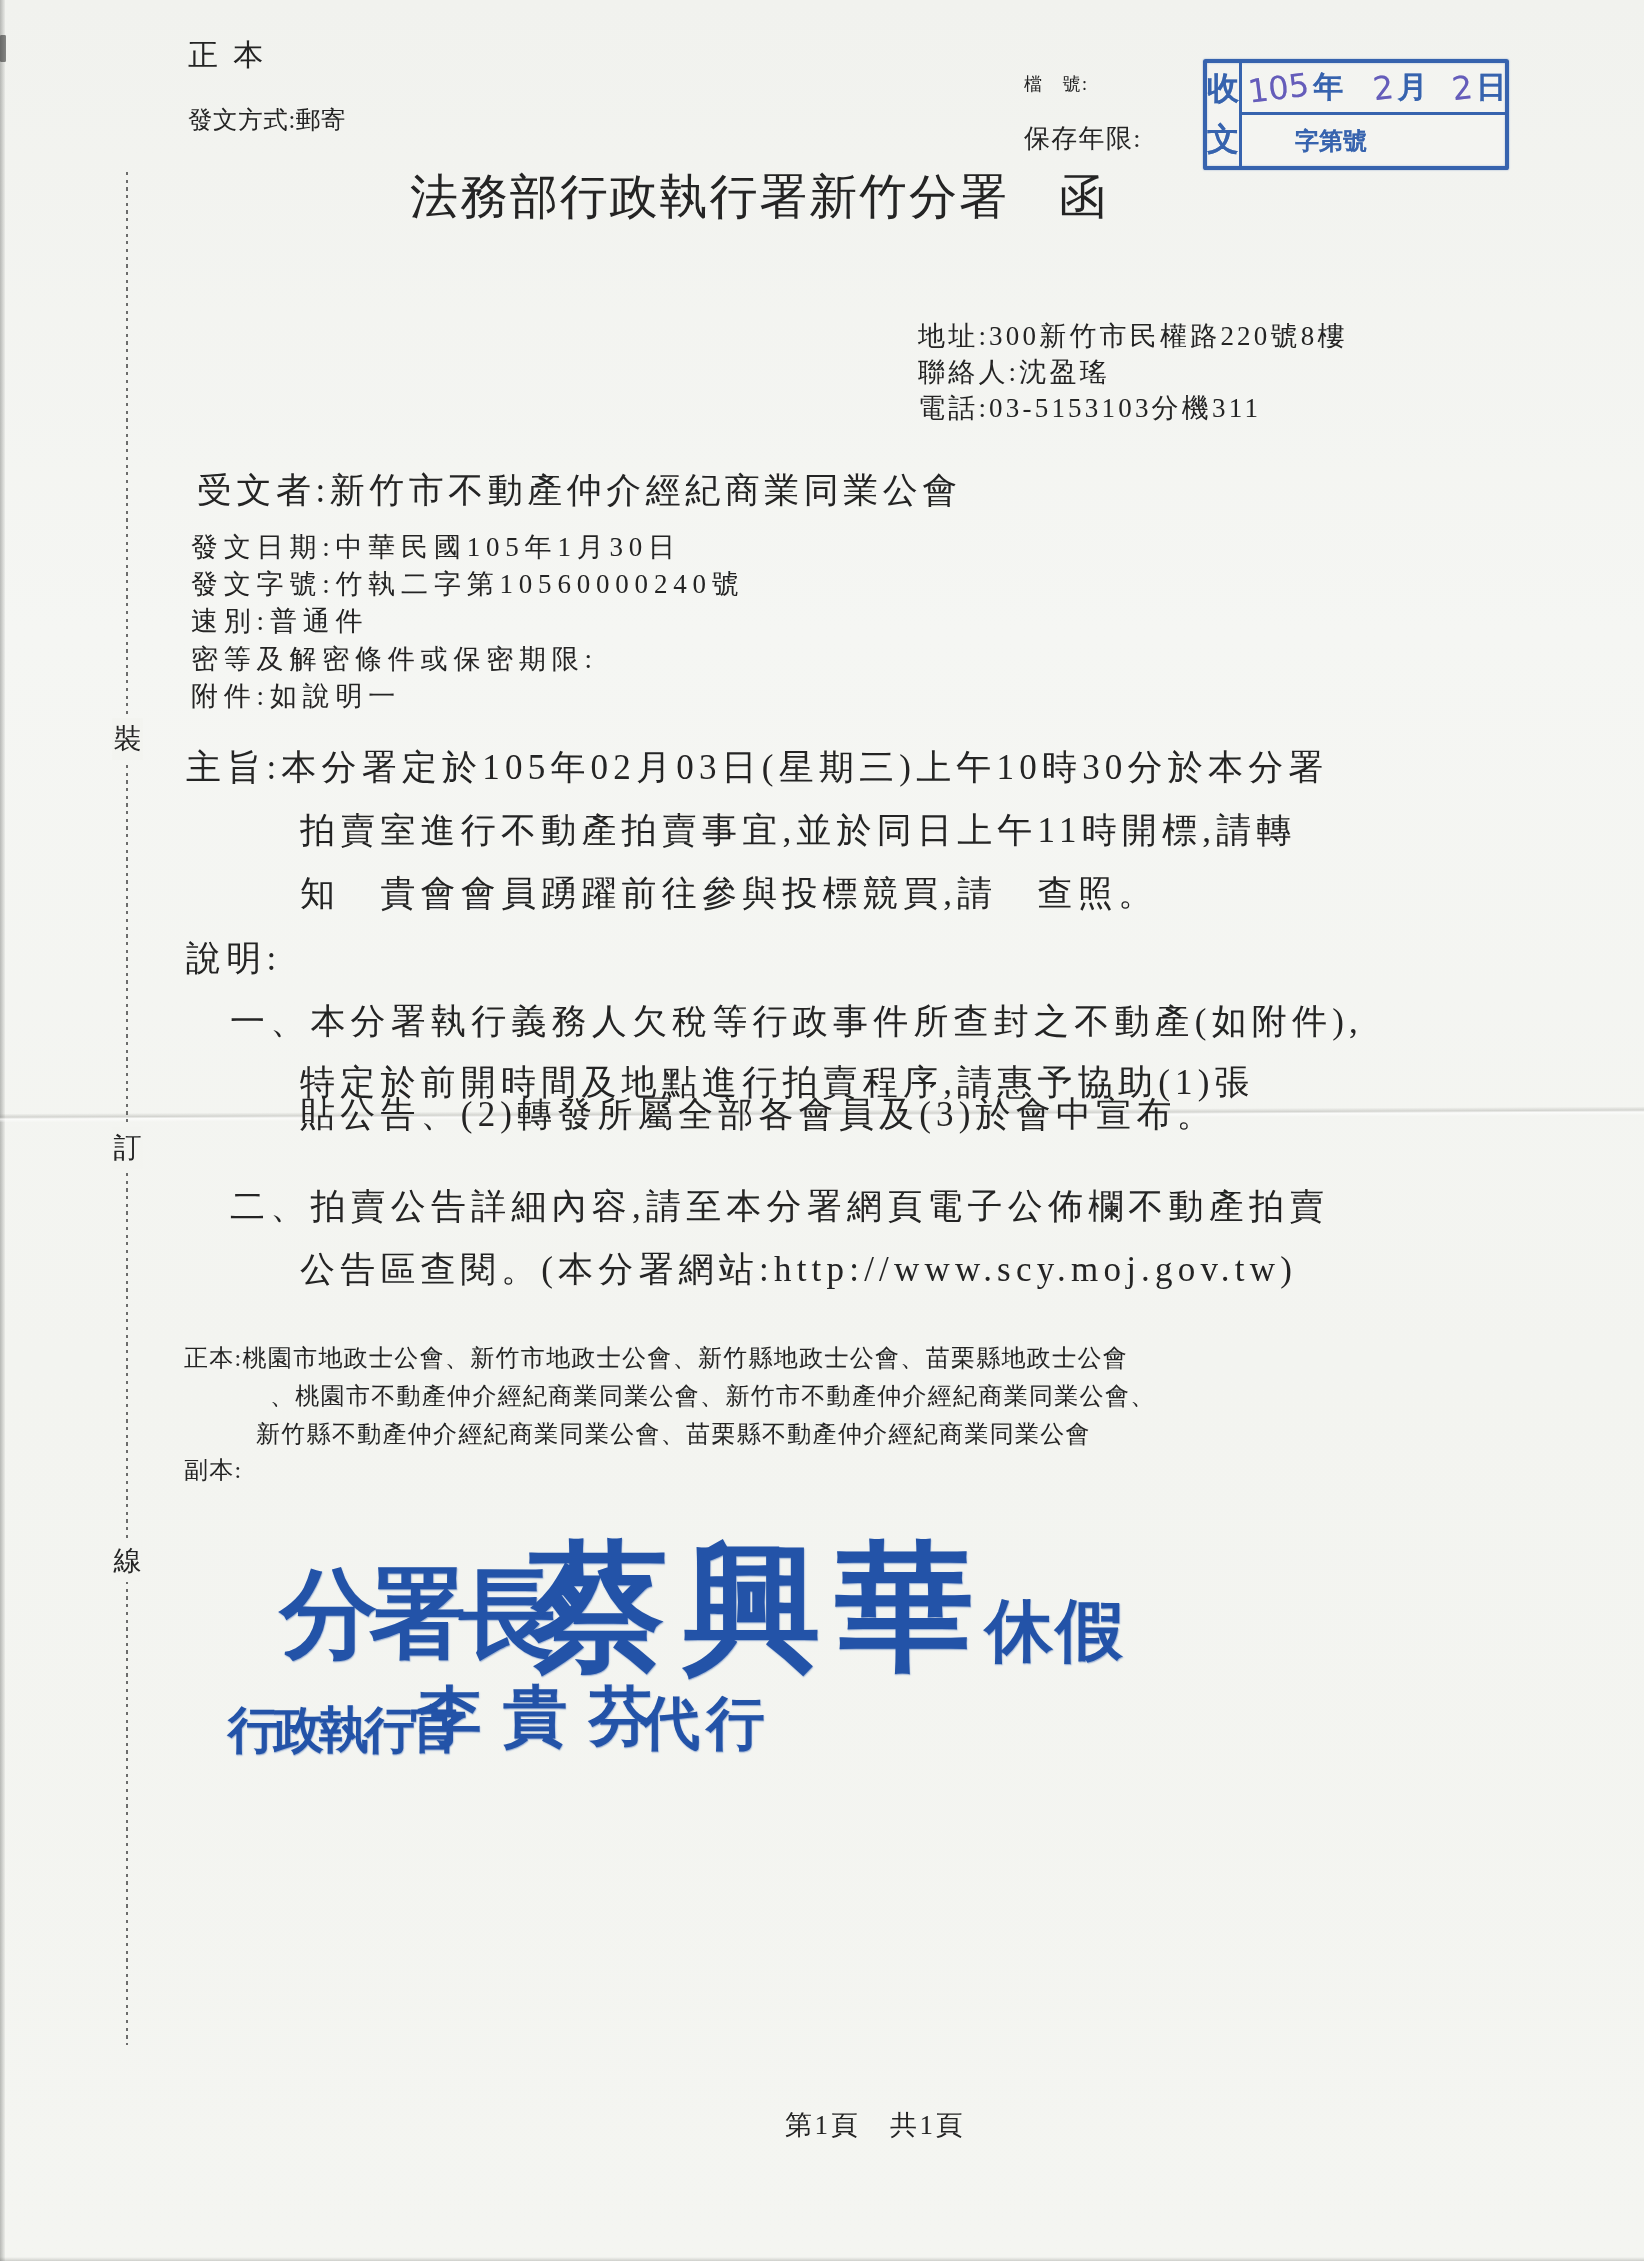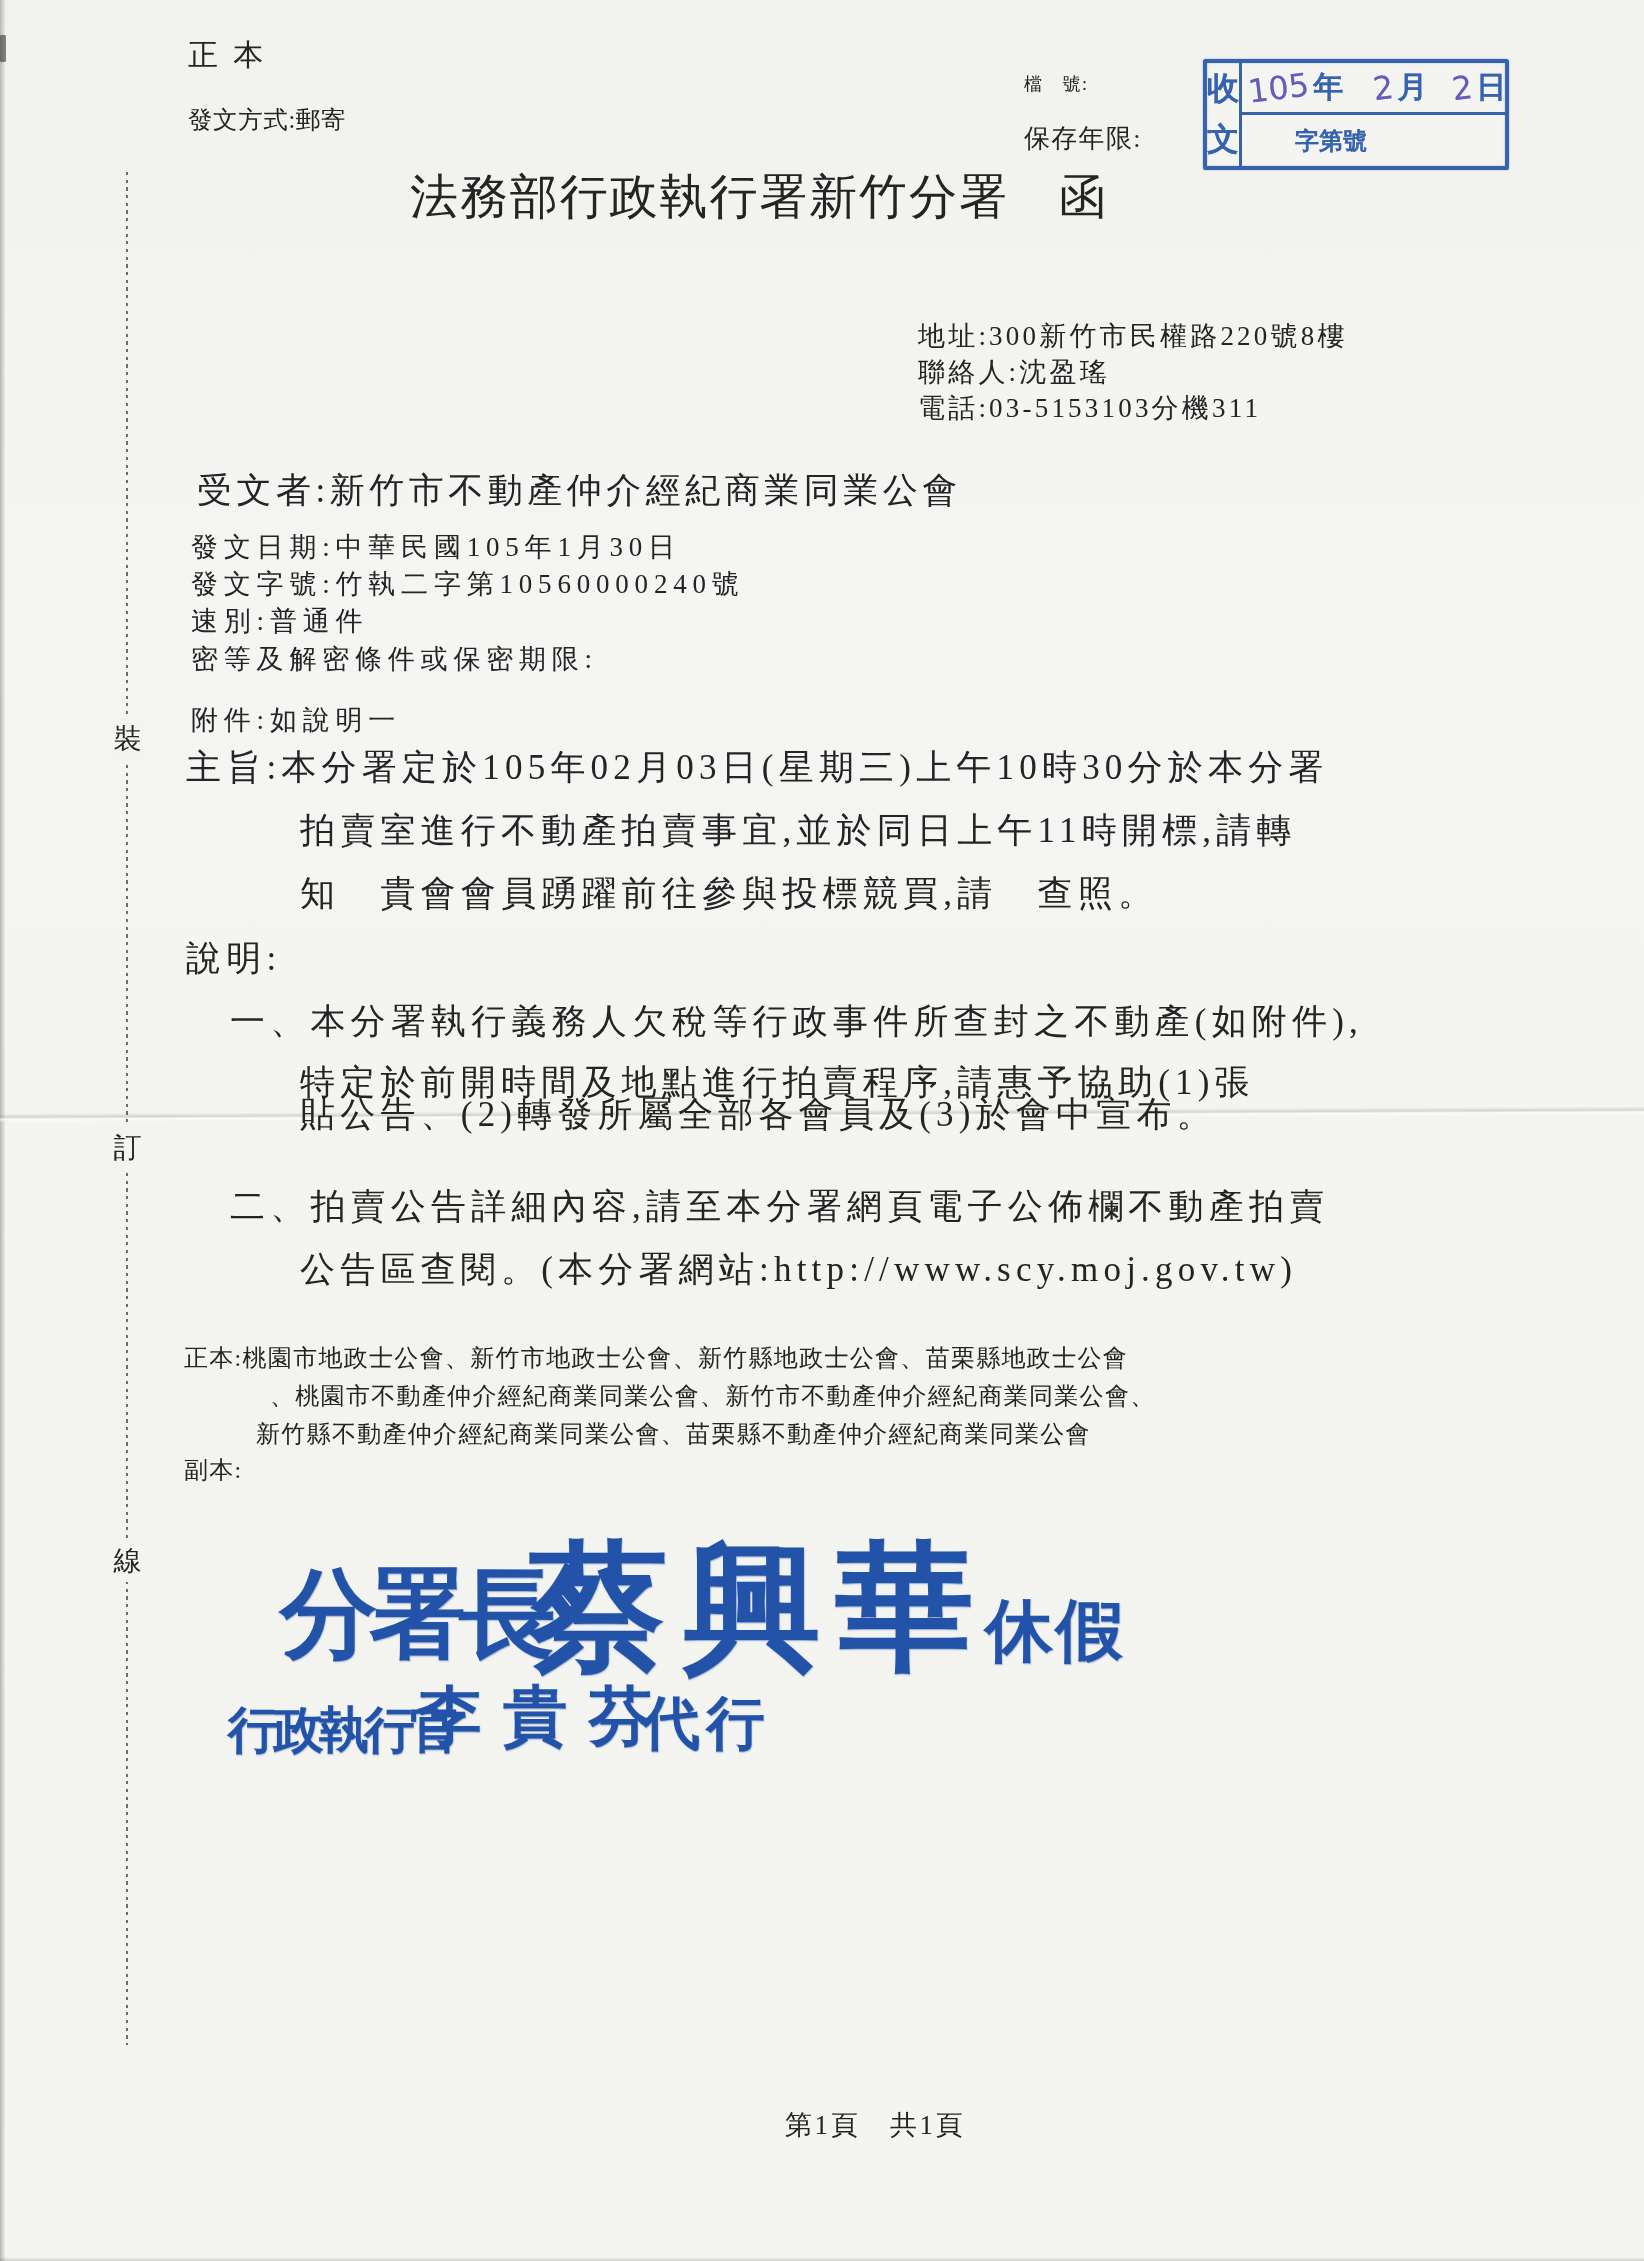--- a/index.html
+++ b/index.html
@@ -58,21 +58,21 @@
   #send-contact{left:918px;top:358px;}
   #send-phone{left:918px;top:394px;}
 
   
   #recipient{left:197px;top:473px;font-size:35px;letter-spacing:4.5px;}
   .meta{font-size:27px;letter-spacing:5.8px;}
   #meta-date{left:191px;top:533px;}
   #meta-no{left:191px;top:570px;}
   #meta-speed{left:191px;top:607px;}
   #meta-sec{left:191px;top:645px;}
-  #meta-att{left:191px;top:682px;margin-top:24px;}
+  #meta-att{left:191px;top:682px;}
 
   
   .body-l{font-size:35px;letter-spacing:5.2px;}
   #subj-1{left:186px;top:750px;}
   #subj-2{left:300px;top:813px;}
   #subj-3{left:300px;top:876px;}
   #desc-h{left:186px;top:941px;}
   #d1a{left:230px;top:1004px;}
   #d1b{left:300px;top:1065px;}
   #d1c{left:300px;top:1097px;}

